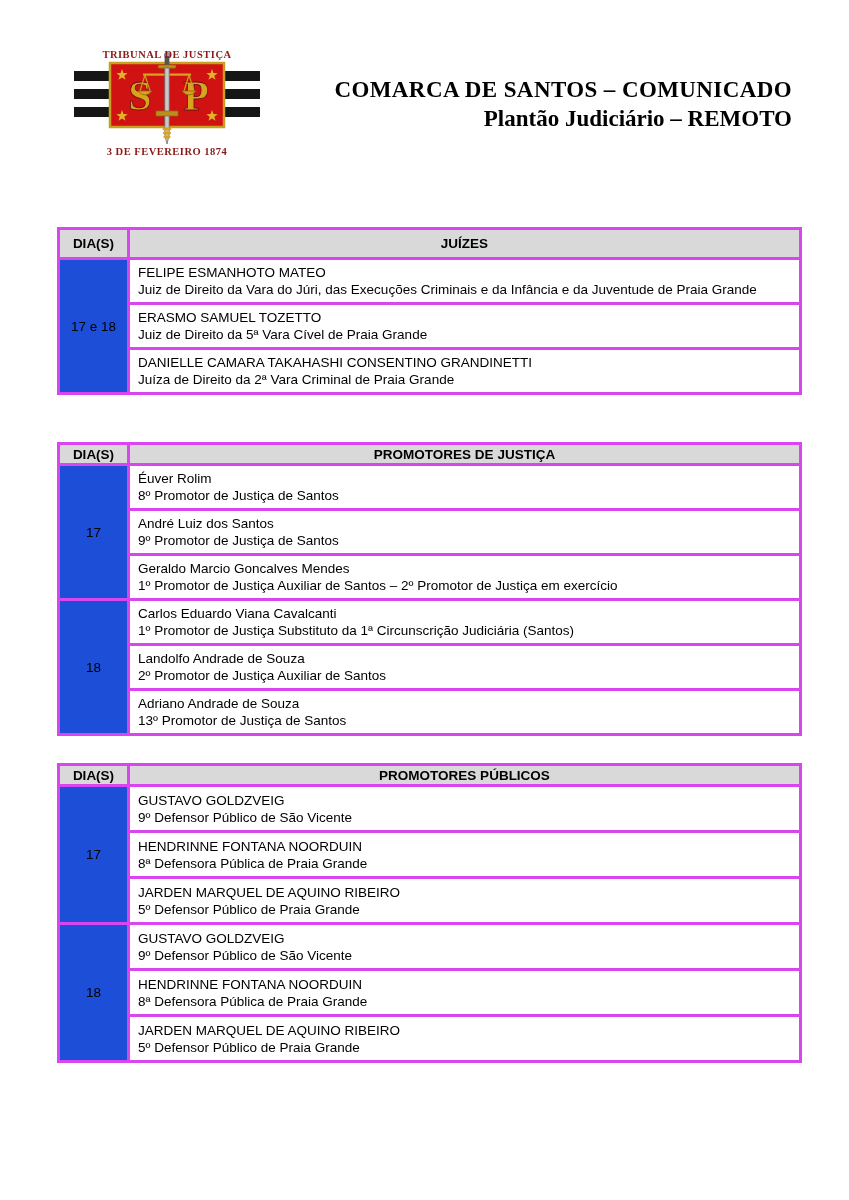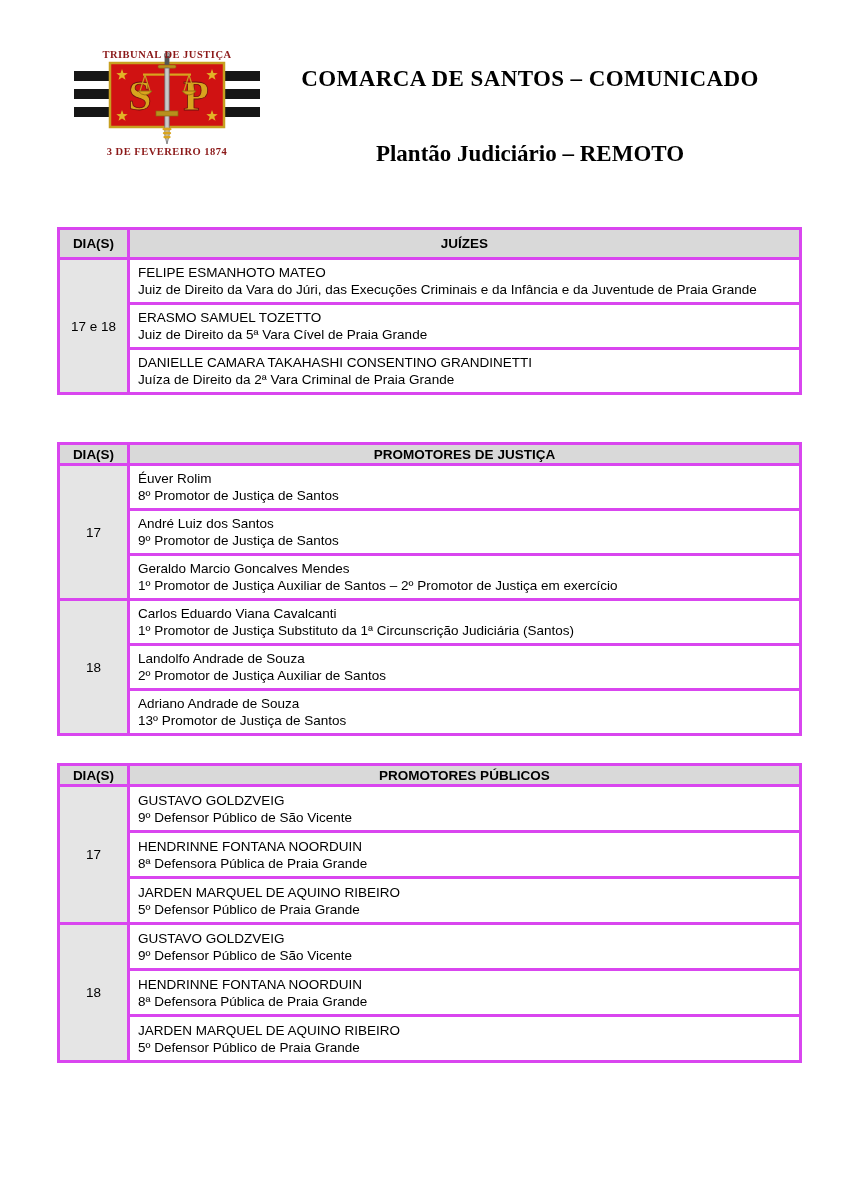--- a/index.html
+++ b/index.html
@@ -18,29 +18,29 @@
   .logo {
     position: absolute;
     left: 72px;
     top: 44px;
     width: 190px;
     height: 118px;
   }
   .header-titles {
     position: absolute;
     left: 268px;
-    top: 65px;
+    top: 76px;
     width: 524px;
-    text-align: center;
+    text-align: right;
     font-family: "Liberation Serif", serif;
     font-weight: bold;
     color: #000000;
   }
   .title-line1 { font-size: 23px; line-height: 28px; letter-spacing: 0.4px; }
-  .title-line2 { font-size: 23px; line-height: 29px; margin-top: 46px; }
+  .title-line2 { font-size: 23px; line-height: 29px; }
   .title-line3 { font-size: 19px; line-height: 25px; }
 
   .month-title {
     position: absolute;
     left: 0;
     top: 174px;
     width: 795px;
     text-align: center;
     font-size: 25px;
     font-weight: bold;
@@ -74,21 +74,21 @@
   .t2 th, .t3 th { height: 21px; }
 
   .t1 .entry-cell { height: 42px; }
   .t2 .entry-cell { height: 45px; }
   .t3 .entry-cell { height: 46px; }
 
   .day-cell {
     text-align: center;
     vertical-align: middle;
     font-size: 13.5px;
-    background: #e5e5e5;
+    background: #1d4ed8;
   }
   .entry-cell {
     padding: 4px 8px;
     vertical-align: middle;
     background: #ffffff;
   }
   .entry-name, .entry-role {
     font-size: 13.5px;
     line-height: 17px;
     white-space: nowrap;

